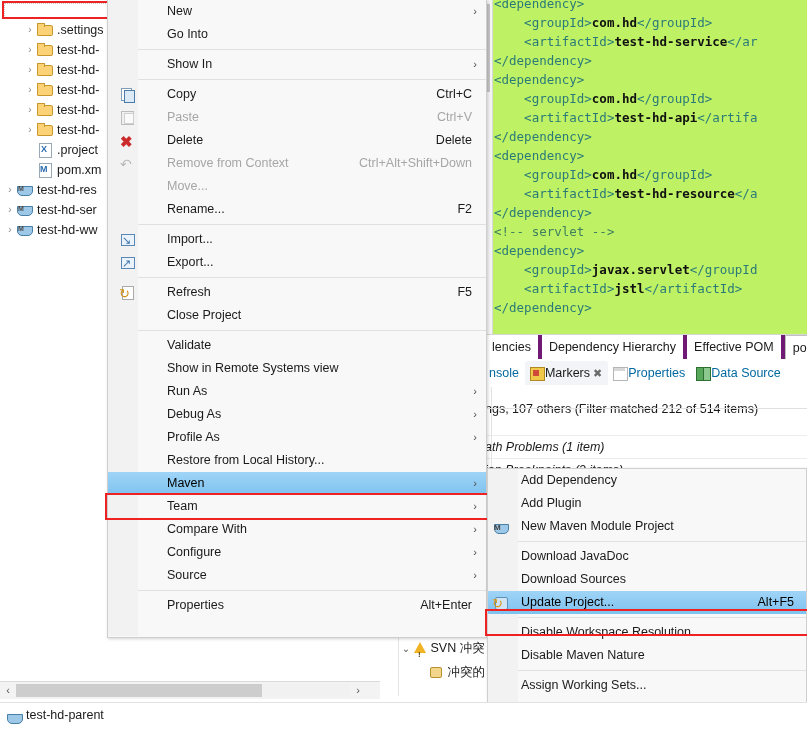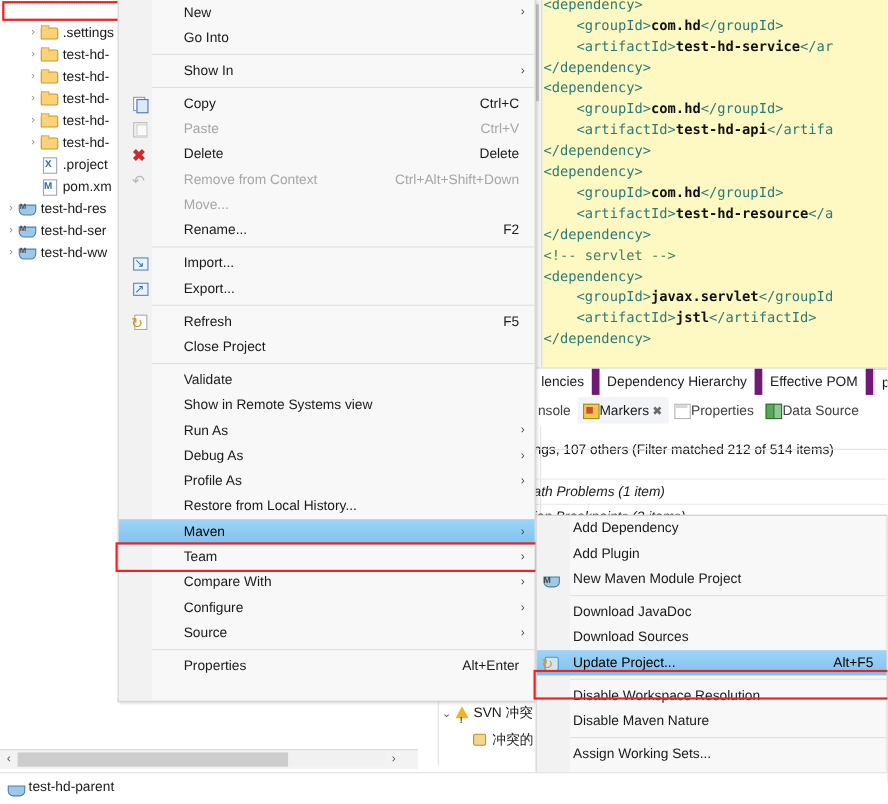--- a/index.html
+++ b/index.html
@@ -99,21 +99,21 @@
   #statusbar .sb-icon { position:absolute; left:6px; top:7px; width:16px; height:14px; }
   #statusbar .sb-icon::before {
     content:""; position:absolute; left:1px; top:4px; width:14px; height:8px;
     background:#9ec8e8; border:1px solid #4a7fa5; border-radius:0 0 5px 5px;
   }
   #statusbar .sb-text { position:absolute; left:26px; top:5px; font-size:12.5px; color:#1a1a1a; }
 
   
   #editor {
     position:absolute; left:485px; top:0; width:322px; height:334px;
-    background:#fef9c3; overflow:hidden;
+    background:#bef264; overflow:hidden;
   }
   #editor .gutter {
     position:absolute; left:0; top:0; width:7px; height:334px;
     background:#f4f4f4; border-right:1px solid #d8d8d8;
   }
   #editor .gutter .bar {
     position:absolute; left:1px; top:4px; width:4px; height:88px; background:#c6c6c6;
   }
   #editor pre {
     position:absolute; left:9px; top:-6px; margin:0;
@@ -125,39 +125,39 @@
   .xcmt { color:#3f7f5f; }
 
   
   #editor-tabs {
     position:absolute; left:485px; top:334px; width:322px; height:27px;
     background:#ffffff; border-top:1px solid #d6d6d6;
     white-space:nowrap; overflow:hidden;
   }
   #editor-tabs .etab {
     display:inline-block; height:24px; line-height:24px; padding:0 7px;
-    font-size:12.5px; color:#1a1a1a; border-right:7px solid #701a75;
+    font-size:12.5px; color:#1a1a1a; border-right:4px solid #701a75;
     vertical-align:top;
   }
   #editor-tabs .etab.active {
     background:#ffffff; border:1px solid #c0c0c0; border-bottom:none; height:23px;
   }
 
   
   #markers {
     position:absolute; left:485px; top:361px; width:322px; height:370px;
     background:#ffffff; overflow:hidden;
   }
   #markers .mk-tabs {
     position:absolute; left:0; top:0; width:322px; height:26px;
     background:#ffffff; white-space:nowrap; overflow:hidden;
   }
   #markers .mk-tab {
     display:inline-block; height:24px; line-height:24px; padding:0 6px 0 4px;
-    font-size:12.5px; color:#404040; vertical-align:top;
+    font-size:12.5px; color:#0369a1; vertical-align:top;
   }
   #markers .mk-tab.active { color:#1a1a1a; background:#f2f4f7; border-radius:3px 3px 0 0; }
   #markers .mk-tab .tico { display:inline-block; width:16px; height:14px; vertical-align:-3px; position:relative; }
   .tico-markers::before { content:""; position:absolute; left:1px; top:1px; width:13px; height:12px; background:#f0c84a; border:1px solid #b08a20;}
   .tico-markers::after { content:""; position:absolute; left:4px; top:4px; width:6px; height:6px; background:#d04a3a;}
   .tico-props::before { content:""; position:absolute; left:1px; top:1px; width:13px; height:12px; background:#fff; border:1px solid #b5b5b5;}
   .tico-props::after { content:""; position:absolute; left:2px; top:2px; width:11px; height:3px; background:#d8d8d8;}
   .tico-ds::before { content:""; position:absolute; left:1px; top:1px; width:6px; height:12px; background:#57a85a; border:1px solid #2e7031;}
   .tico-ds::after { content:""; position:absolute; left:8px; top:1px; width:6px; height:12px; background:#8dc98f; border:1px solid #2e7031;}
   .mk-close { color:#6b6b6b; font-size:11px; padding-left:3px; }

